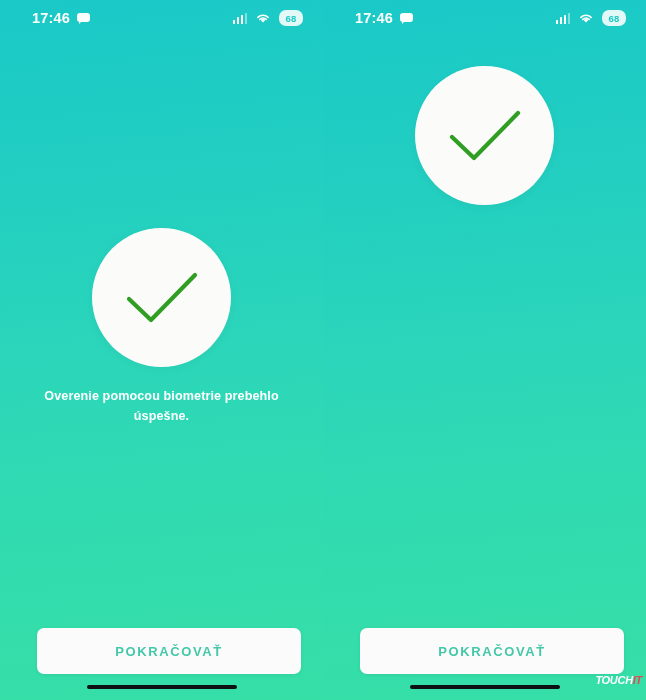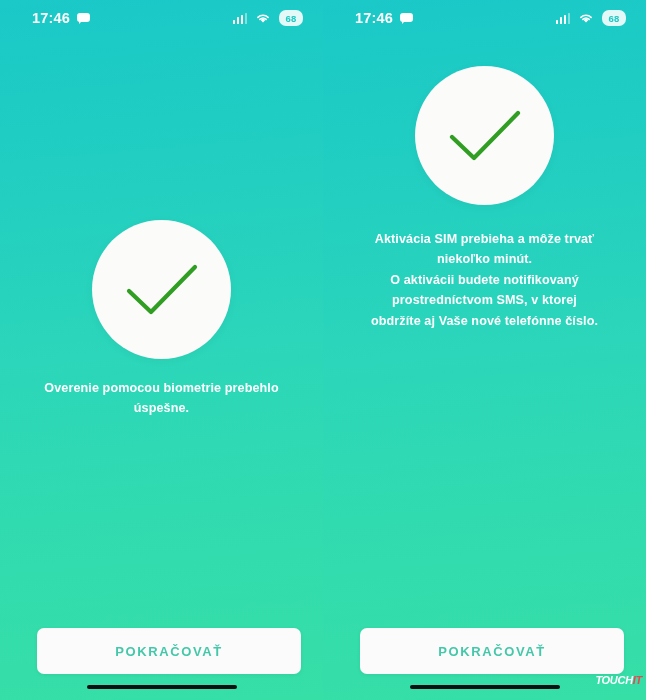--- a/index.html
+++ b/index.html
@@ -120,21 +120,21 @@
     position: relative;
   }
   .success-block {
     position: absolute;
     left: 0;
     right: 0;
     display: flex;
     flex-direction: column;
     align-items: center;
   }
-  .success-block.left-variant { top: 184px; }
+  .success-block.left-variant { top: 192px; }
   .success-block.right-variant { top: 30px; }
 
   .check-circle {
     width: 139px;
     height: 139px;
     border-radius: 50%;
     background: #fbfbf9;
     display: flex;
     align-items: center;
     justify-content: center;
@@ -286,22 +286,20 @@
       </div>
     </div>
 
     <div class="panel-content">
       <div class="success-block right-variant">
         <div class="check-circle">
           <svg width="78" height="58" viewBox="0 0 78 58">
             <path d="M6 30 L28 51 L72 6" stroke="#2f9e22" stroke-width="4.2" fill="none" stroke-linecap="round" stroke-linejoin="round"></path>
           </svg>
         </div>
-        <div class="success-message">Aktivácia SIM prebieha a môže trvať niekoľko minút.
-O aktivácii budete notifikovaný prostredníctvom SMS, v ktorej obdržíte aj Vaše nové telefónne číslo.</div>
       </div>
     </div>
 
     <div class="panel-footer">
       <button class="cta-button">POKRAČOVAŤ</button>
     </div>
     <div class="home-indicator-wrap">
       <div class="home-indicator"></div>
     </div>
 

